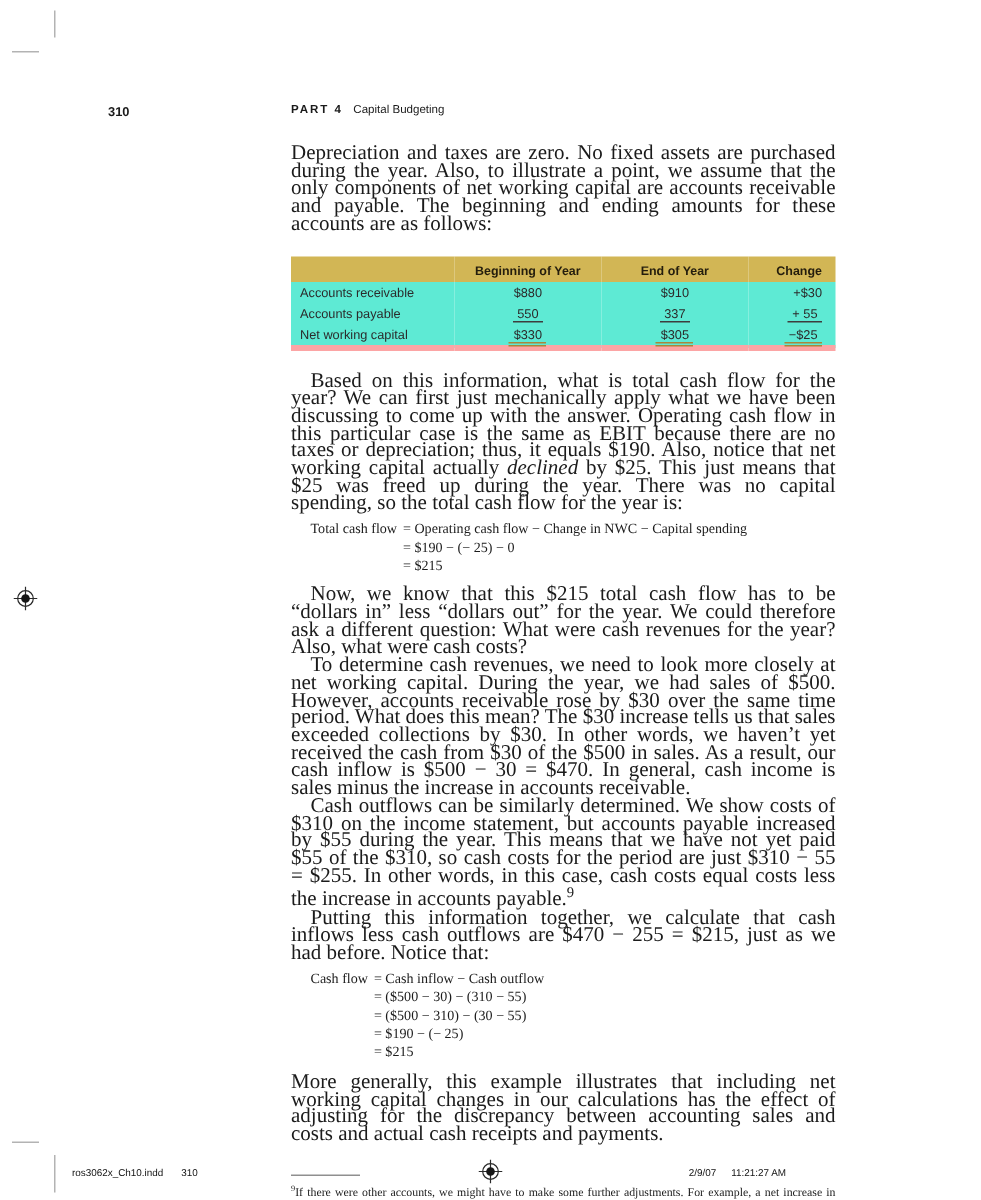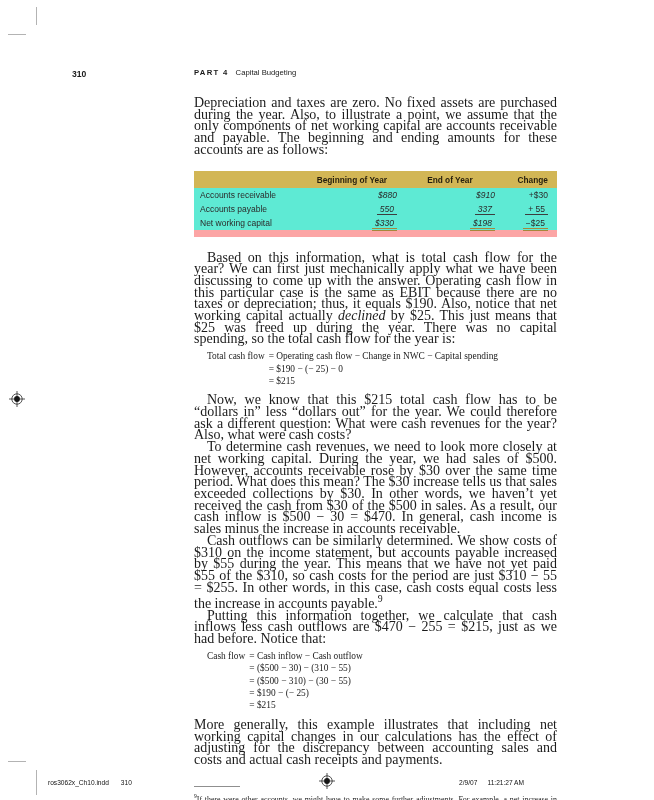--- a/index.html
+++ b/index.html
@@ -22,32 +22,32 @@
   .part-label { font-weight:bold; letter-spacing:1.3px; margin-right:7px; }
 
   
   p.body { margin:0; font-size:14px; line-height:11.7px; text-align:justify; }
   p.indent { text-indent:13px; }
 
   
   table.data-table {
     width:100%; border-collapse:collapse; margin:15px 0 15px 0;
     font-family:"Liberation Sans", sans-serif;
-    border-bottom:7px solid #fca5a5;
+    border-bottom:4px solid #fca5a5;
   }
   table.data-table thead th {
     background:#d2b655; color:#241d0d; font-size:8.3px; font-weight:bold;
     padding:4px 4px 3px 4px;
   }
   table.data-table tbody tr { background:#5eead4; }
   table.data-table td { font-size:8.5px; color:#2b2b2b; padding:2px 4px 2px 4px; }
   .col-label { width:30%; text-align:left; padding-left:6px !important; }
   .col-begin, .col-end { width:27%; text-align:center; }
   .col-change { width:16%; text-align:right; padding-right:9px !important; }
-  td.c { text-align:right;font-style:italic; }
+  td.c { text-align:center; }
   td.r { text-align:right; padding-right:9px !important; }
   .u-single { border-bottom:1px solid #3d3d3d; padding:0 3px; }
   .u-double { border-bottom:3px double #a8863b; padding:0 3px; }
 
   
   .equation { margin:5px 0 7px 0; padding-left:13px; font-size:9.4px; line-height:12.4px; }
   .eq-line { white-space:nowrap; }
   .eq-lhs { margin-right:4px; }
   .eq-spacer { visibility:hidden; margin-right:4px; }
 
@@ -129,21 +129,21 @@
         </tr>
         <tr>
           <td class="col-label">Accounts payable</td>
           <td class="c"><span class="u-single">550</span></td>
           <td class="c"><span class="u-single">337</span></td>
           <td class="r"><span class="u-single">+ 55</span></td>
         </tr>
         <tr>
           <td class="col-label">Net working capital</td>
           <td class="c"><span class="u-double">$330</span></td>
-          <td class="c"><span class="u-double">$198</span></td>
+          <td class="c"><span class="u-double">$305</span></td>
           <td class="r"><span class="u-double">−$25</span></td>
         </tr>
       </tbody>
     </table>
 
     <p class="body indent"><span>Based on this information, what is total cash flow for the year? We can first just mechanically apply what we have been discussing to come up with the answer. Operating cash flow in this particular case is the same as EBIT because there are no taxes or depreciation; thus, it equals $190. Also, notice that net working capital actually </span><i>declined</i><span> by $25. This just means that $25 was freed up during the year. There was no capital spending, so the total cash flow for the year is:</span></p>
 
     <div class="equation">
       <div class="eq-line"><span class="eq-lhs">Total cash flow</span><span>= Operating cash flow − Change in NWC − Capital spending</span></div>
       <div class="eq-line"><span class="eq-spacer">Total cash flow</span><span>= $190 − (− 25) − 0</span></div>

